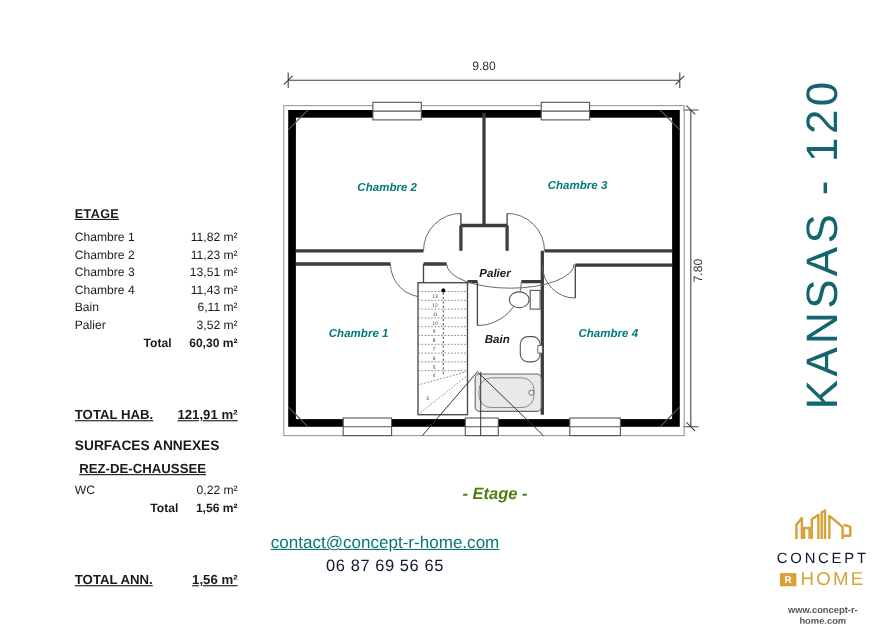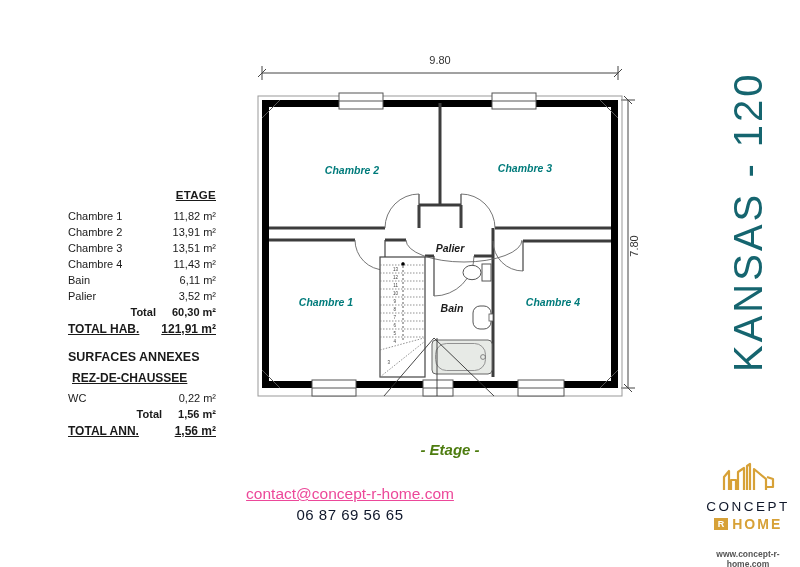--- a/index.html
+++ b/index.html
@@ -2,25 +2,25 @@
 <html><head>
 <meta charset="utf-8">
 <style>
   * { margin:0; padding:0; box-sizing:border-box; }
   body { background:#fff; }
   .sheet { position:relative; width:800px; height:567px; background:#fff;
            font-family:"Liberation Sans", sans-serif; overflow:hidden; color:#1a1a1a; }
 
   
   .surface-table { position:absolute; left:68px; top:189px; width:148px; font-size:11px; }
-  .st-header { font-weight:bold; text-decoration:underline; font-size:11.5px; margin-bottom:7px; letter-spacing:0.3px;text-align:right; }
+  .st-header { font-weight:bold; text-decoration:underline; font-size:11.5px; margin-bottom:7px; letter-spacing:0.3px; }
   .st-row { display:flex; justify-content:space-between; line-height:16px; }
   .st-row .val { text-align:right; }
   .st-total { display:flex; justify-content:flex-end; gap:16px; font-weight:bold; line-height:16px; }
-  .st-grand { display:flex; justify-content:space-between; font-weight:bold; font-size:12px; line-height:19px; }
+  .st-grand { display:flex; justify-content:space-between; font-weight:bold; font-size:12px; line-height:19px;margin-top:48px; }
   .st-grand span { text-decoration:underline; }
   .annex-header { font-weight:bold; font-size:12.5px; margin:11px 0 7px; }
   .rdc-header { font-weight:bold; text-decoration:underline; font-size:12px; margin:0 0 5px 4px; }
 
   
   .plan-svg { position:absolute; left:240px; top:50px; }
   .plan-svg text { font-family:"Liberation Sans", sans-serif; }
   .room-label { font-style:italic; font-weight:bold; font-size:10.5px; fill:#007b7b; text-anchor:middle; }
   .room-label-dark { font-style:italic; font-weight:bold; font-size:10.5px; fill:#1b1b1b; text-anchor:middle; }
   .dim-text { font-size:11px; fill:#333; text-anchor:middle; }
@@ -36,47 +36,47 @@
   
   .floor-caption { position:absolute; left:340px; top:441px; width:220px; text-align:center;
                    font-size:15px; font-weight:bold; font-style:italic; color:#4d7c0f; }
   .vertical-title { position:absolute; left:718px; top:80px; width:60px; height:284px;
                     display:flex; align-items:center; justify-content:center;
                     writing-mode:vertical-rl; transform:rotate(180deg);
                     font-size:40px; color:#15656f; letter-spacing:3px; white-space:nowrap; }
 
   
   .contact { position:absolute; left:210px; top:485px; width:280px; text-align:center; }
-  .contact a { color:#ec4899; font-size:15.5px; text-decoration:underline; cursor:pointer; }
+  .contact a { color:#0f766e; font-size:15.5px; text-decoration:underline; cursor:pointer; }
   .contact .phone { font-size:15px; color:#0f172a; margin-top:3px; letter-spacing:0.5px; }
 
   
   .logo { position:absolute; left:698px; top:456px; width:100px; text-align:center; }
   .logo-concept { font-size:13.5px; color:#0f172a; letter-spacing:2.5px; margin-top:3px; }
   .logo-rhome { display:flex; align-items:center; justify-content:center; gap:4px; margin-top:2px; }
   .r-badge { background:#d7a137; color:#fff; font-size:9px; font-weight:bold; padding:1px 4px; }
-  .home-text { color:#d7a137; font-weight:bold; font-size:14px; letter-spacing:2px; }
+  .home-text { color:#d7a137; font-weight:normal; font-size:17px; letter-spacing:2px; }
   .website { position:absolute; left:698px; top:549px; width:100px; text-align:center;
              font-size:8.5px; font-weight:bold; color:#555; }
 </style>
 </head>
 <body>
 
 <div class="sheet">
 
   <div class="surface-table">
     <div class="st-header">ETAGE</div>
 
     <div class="st-row">
       <span>Chambre 1</span>
       <span class="val">11,82 m²</span>
     </div>
     <div class="st-row">
       <span>Chambre 2</span>
-      <span class="val">13,91 m²</span>
+      <span class="val">11,23 m²</span>
     </div>
     <div class="st-row">
       <span>Chambre 3</span>
       <span class="val">13,51 m²</span>
     </div>
     <div class="st-row">
       <span>Chambre 4</span>
       <span class="val">11,43 m²</span>
     </div>
     <div class="st-row">

